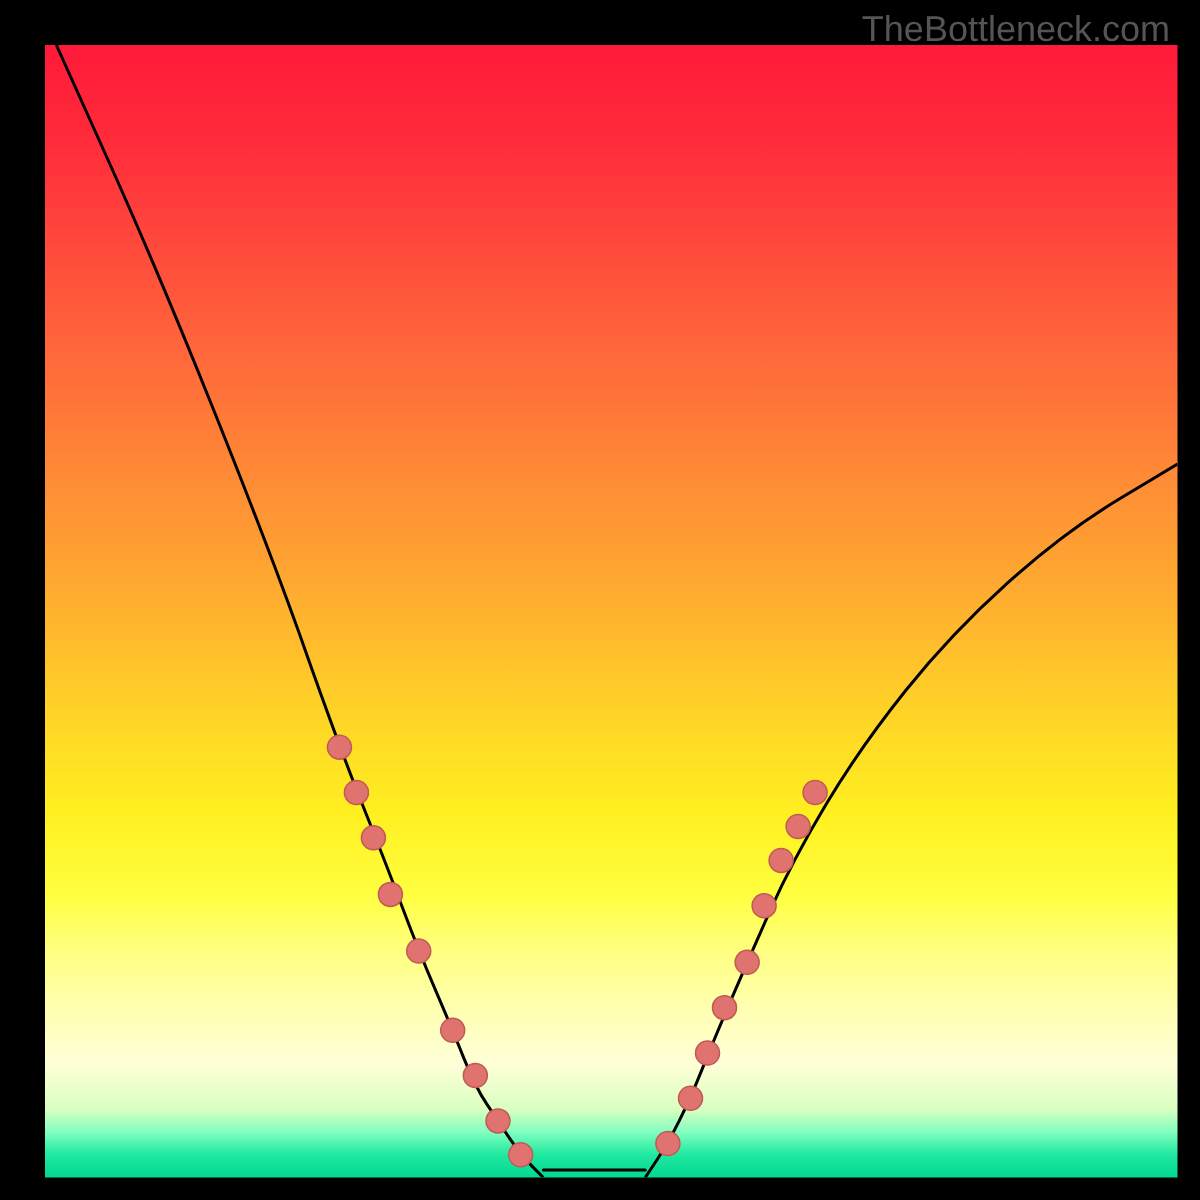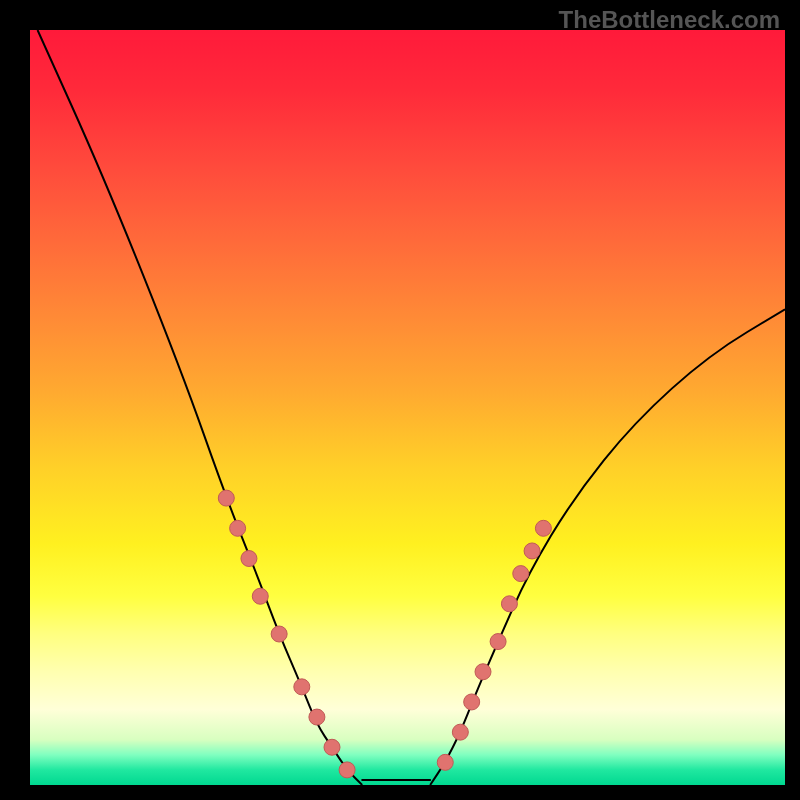--- a/index.html
+++ b/index.html
@@ -10,21 +10,21 @@
     position: relative;
     overflow: hidden;
     font-family: Arial, sans-serif;
   }
   .watermark {
     position: absolute;
     top: 6px;
     right: 20px;
     color: #555;
     font-size: 24px;
-    font-weight: 700;
+    font-weight: 400;
     z-index: 10;
   }
   .plot-area {
     position: absolute;
     left: 30px;
     top: 30px;
     width: 755px;
     height: 755px;
     background: linear-gradient(to bottom,
       #ff1a3a 0%,

